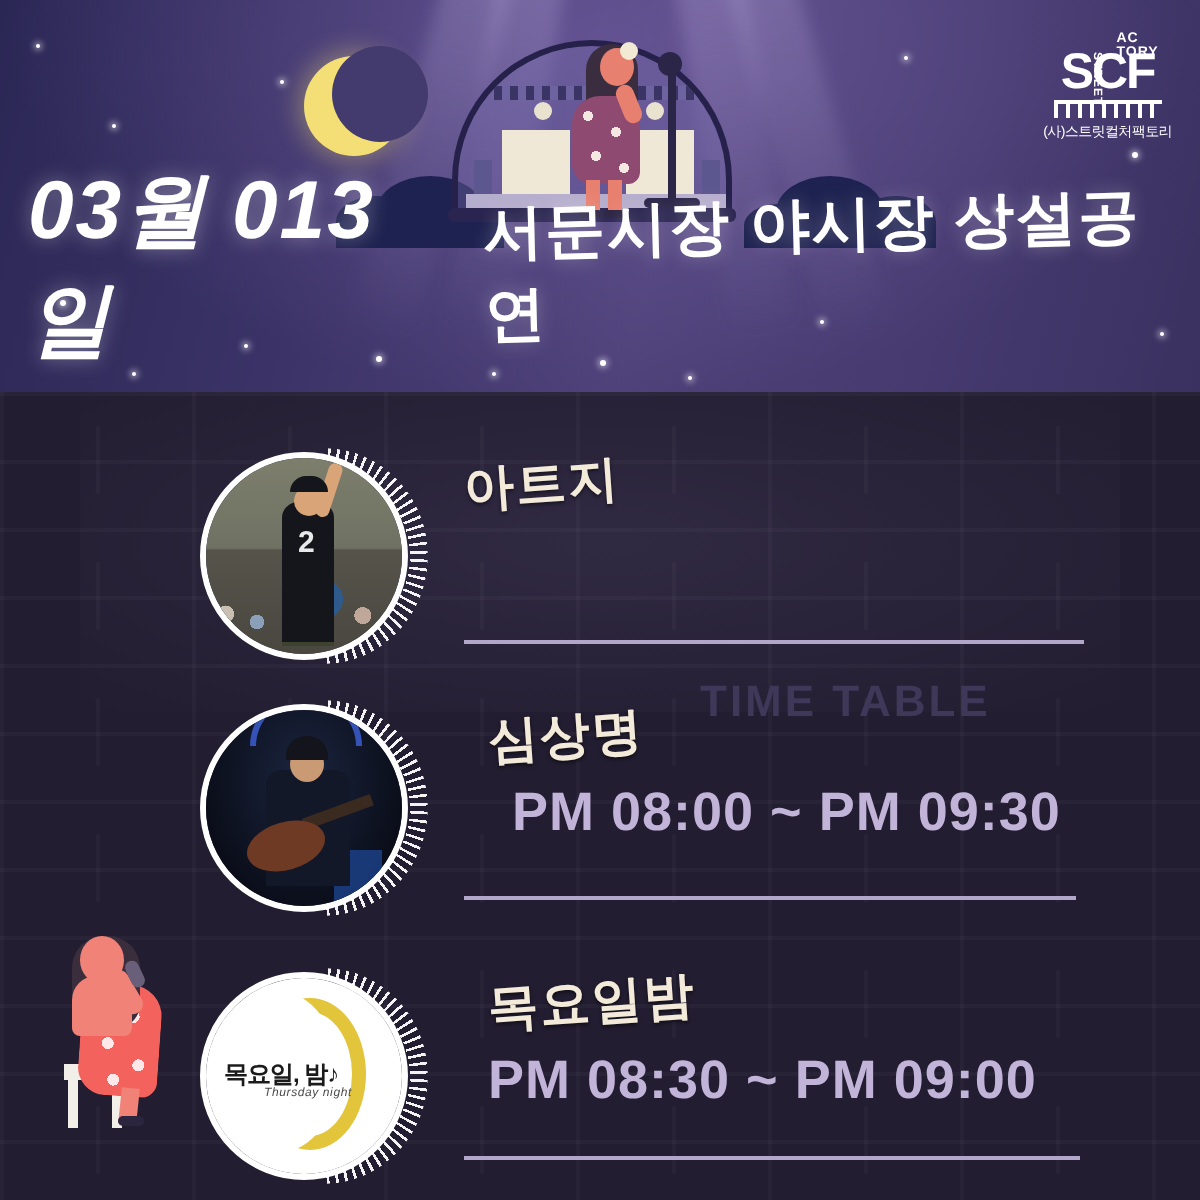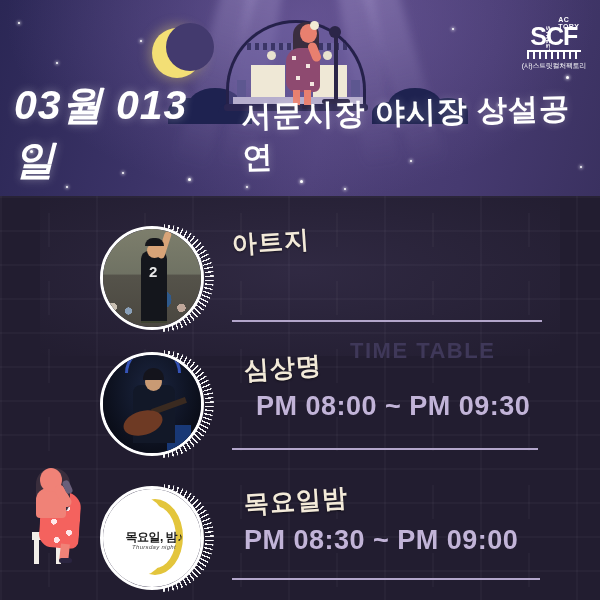--- a/index.html
+++ b/index.html
@@ -310,21 +310,21 @@
   .photo-logo .crescent { position:absolute; left:24px; top:10px; width:56px; height:76px; }
   .photo-logo .crescent .c1 {
     position:absolute; inset:0; border-radius:50%;
     border:7px solid #e3c53c; box-sizing:border-box;
   }
   .photo-logo .crescent .c2 {
     position:absolute; left:-16px; top:-3px; width:58px; height:80px;
     border-radius:50%; background:#ffffff;
   }
   .photo-logo .lg-ko {
-    position:absolute; left:9px; top:40px; width:84px; text-align:center;
+    position:absolute; left:9px; top:40px; width:84px; text-align:left;
     font-size:12px; font-weight:bold; color:#1b1b1b; letter-spacing:-0.5px;
   }
   .photo-logo .lg-en {
     position:absolute; left:9px; top:55px; width:84px; text-align:center;
     font-size:6px; font-style:italic; color:#4a4a4a; letter-spacing:0.3px;
   }
 
   
   .row .info { position:absolute; left:232px; top:6px; width:330px; }
   .name {

